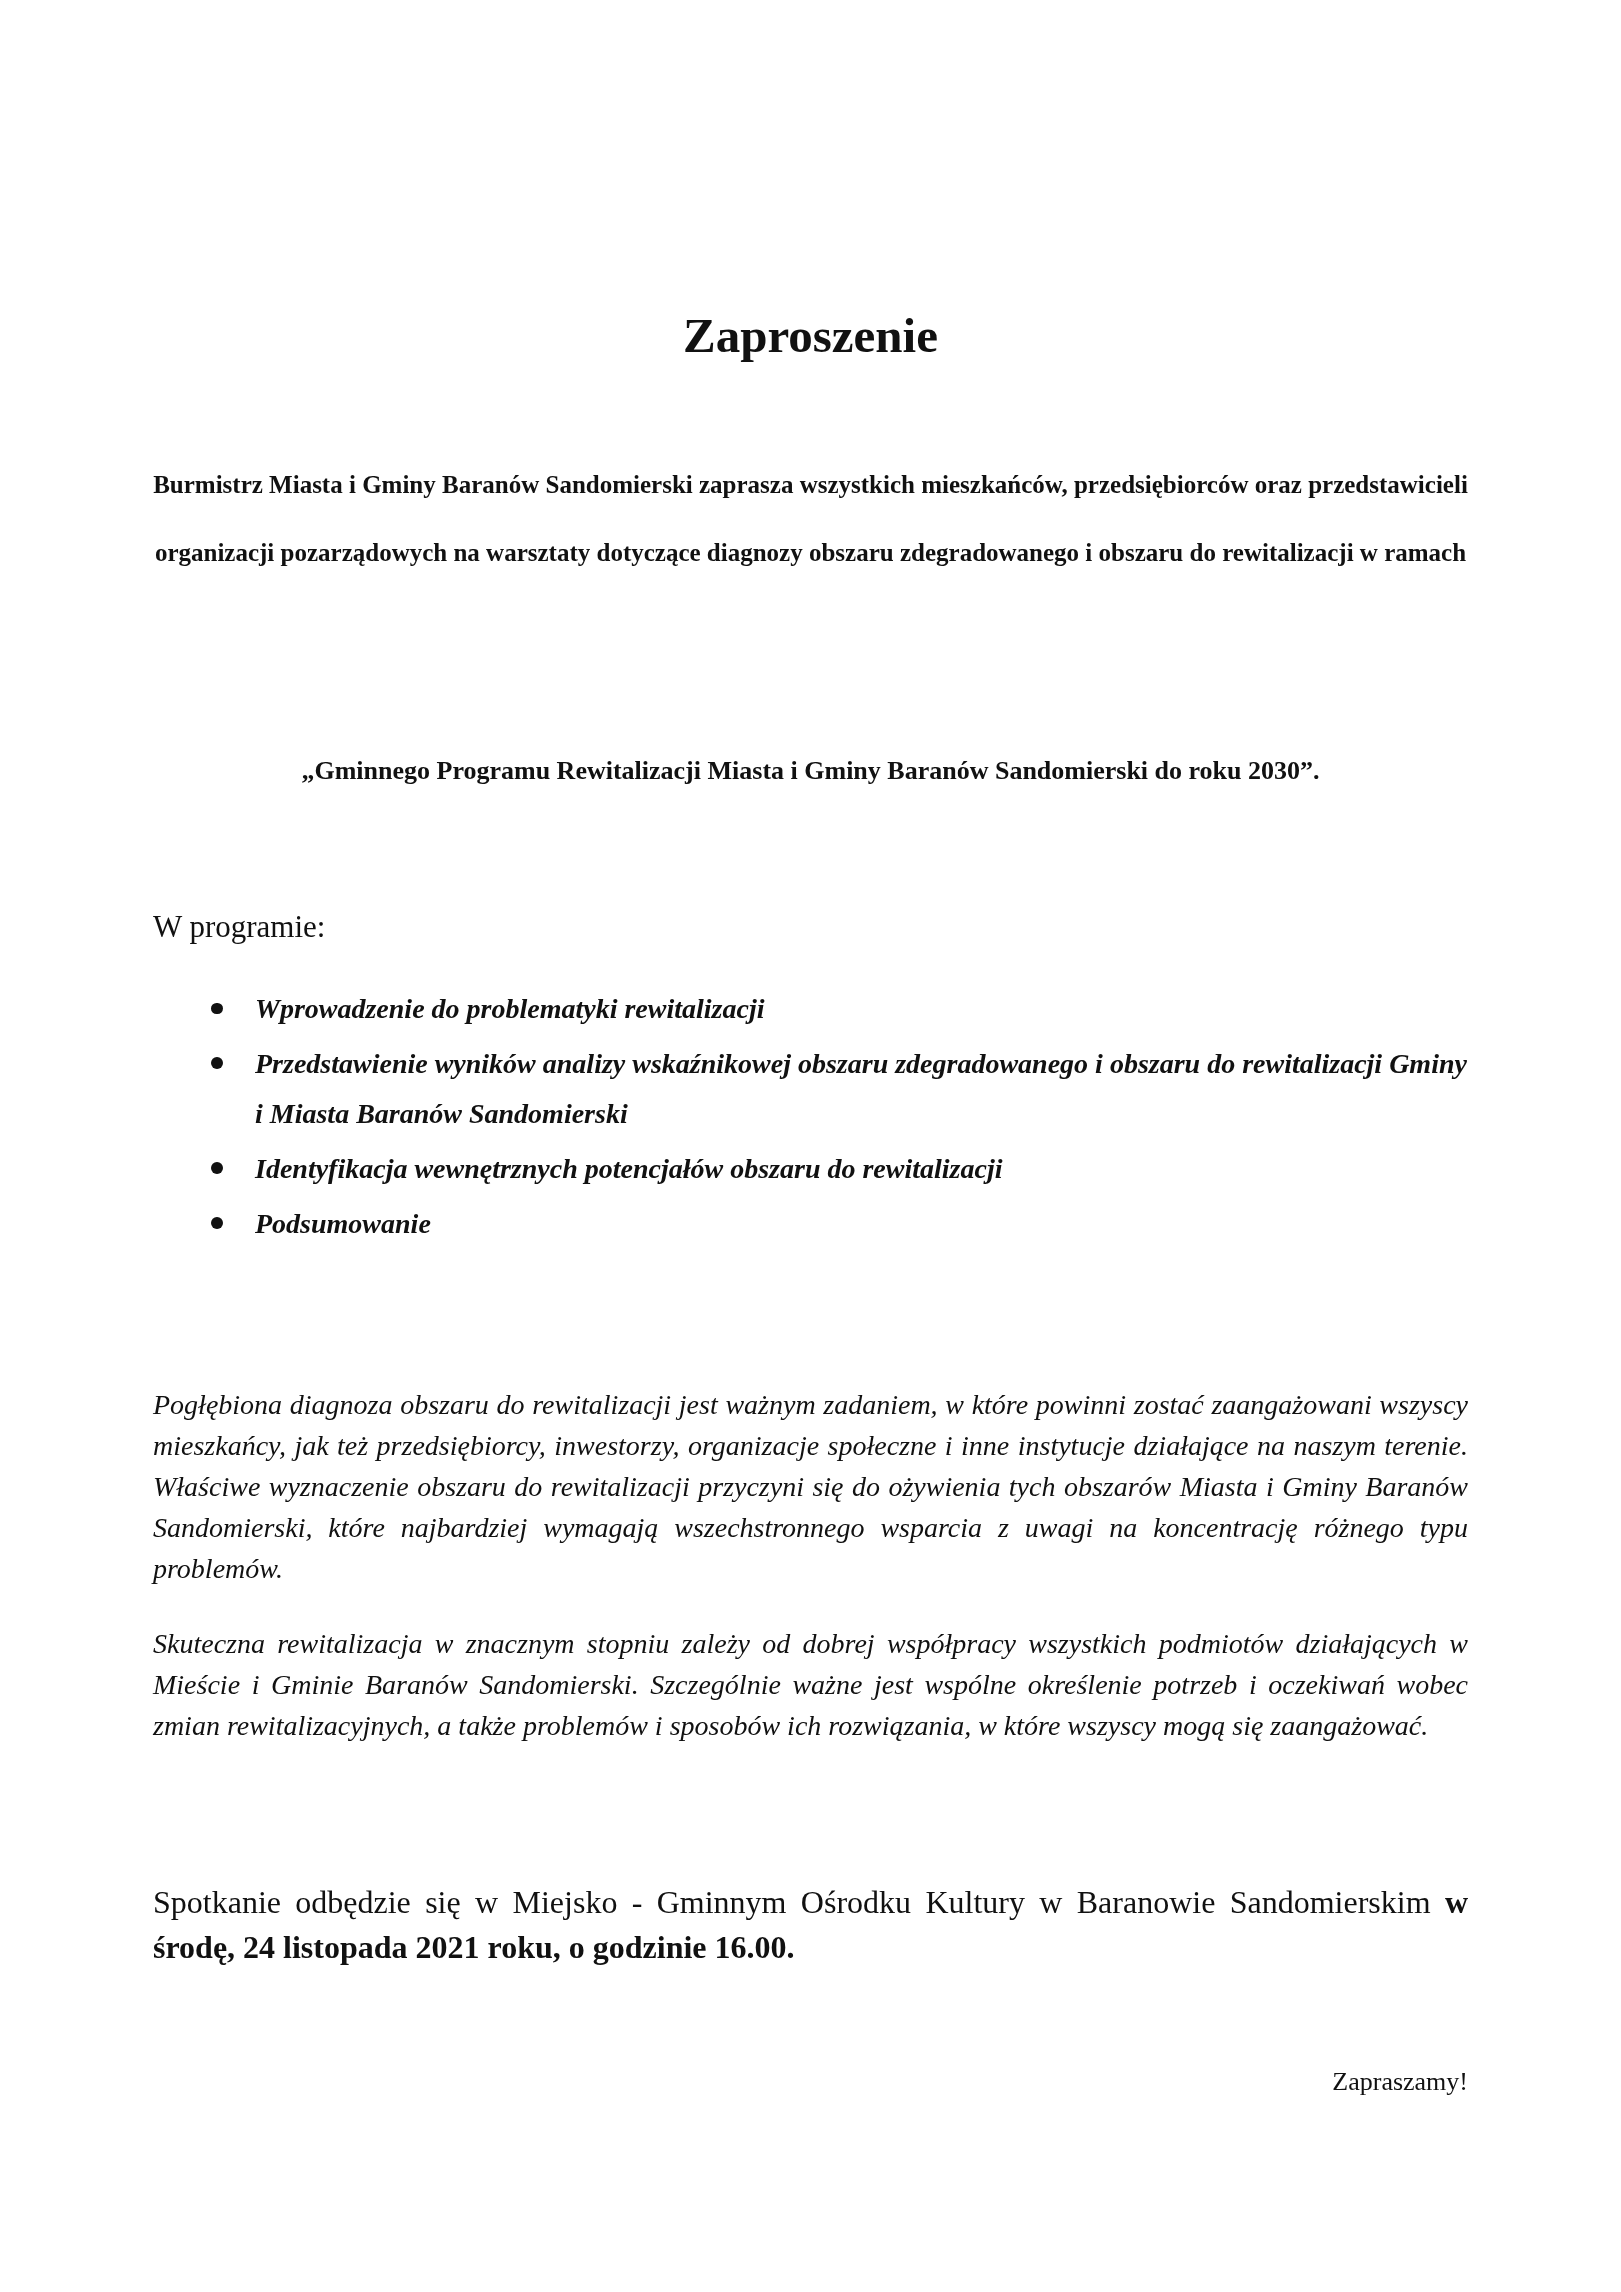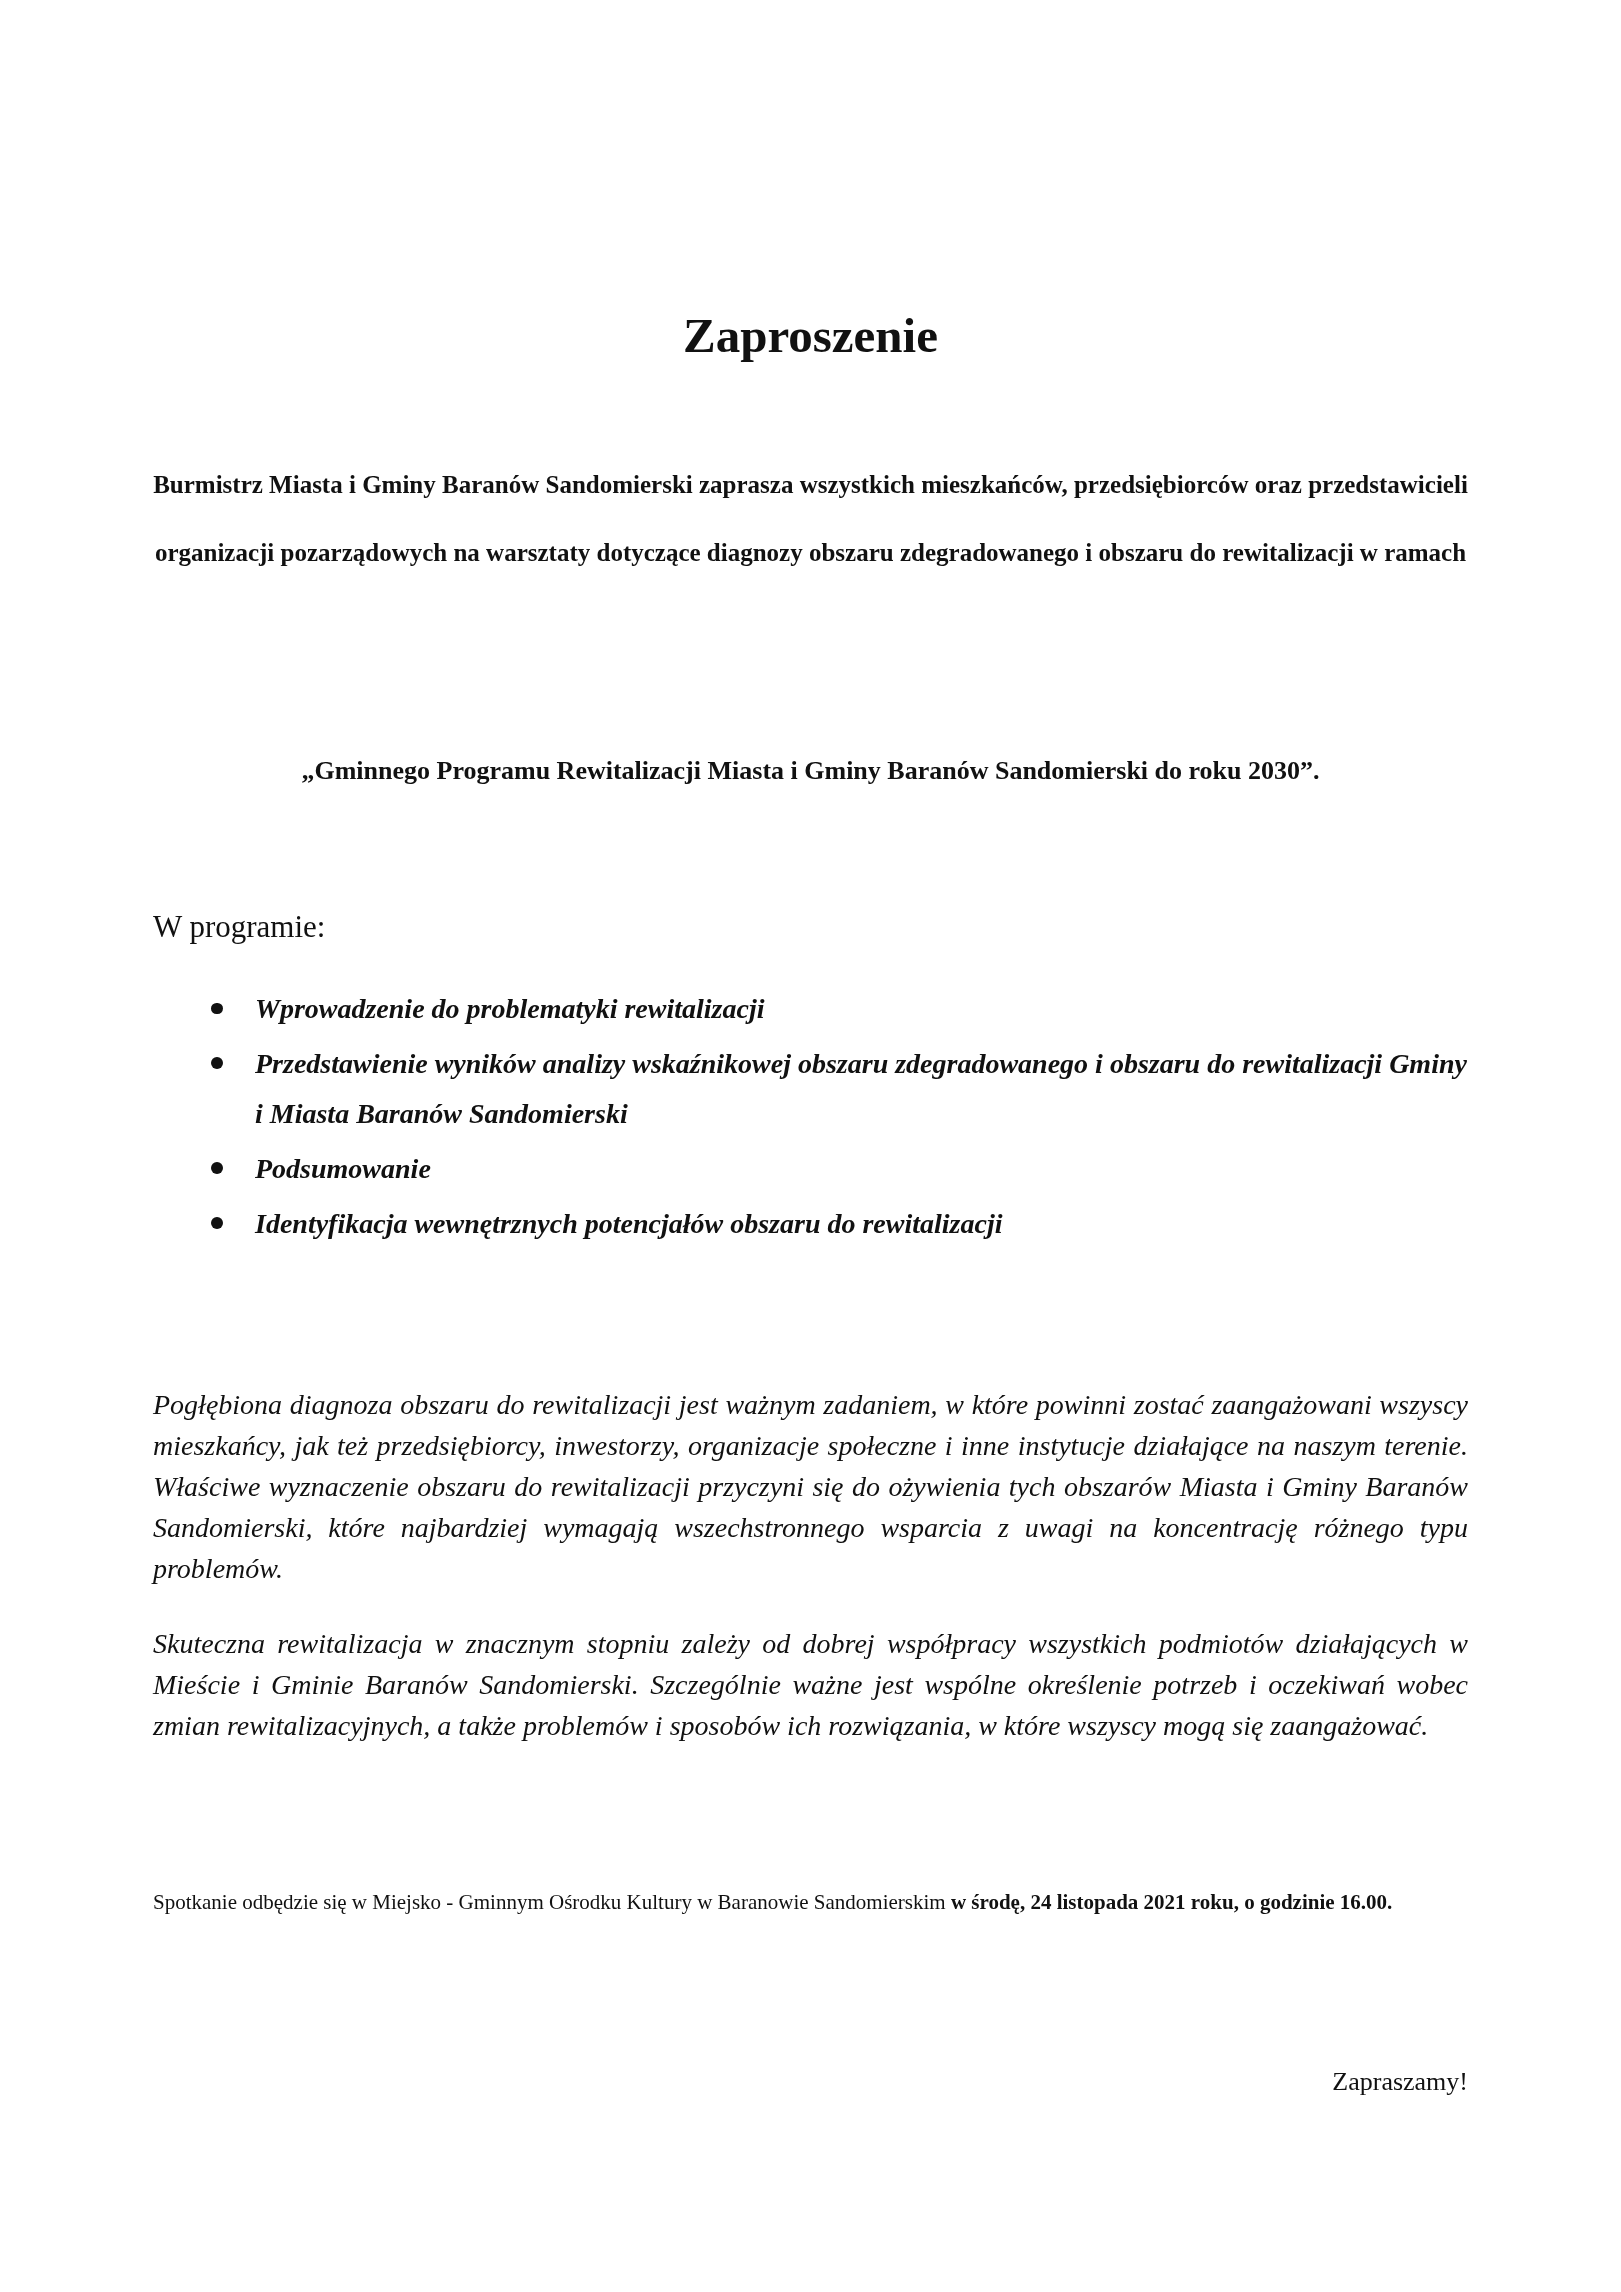--- a/index.html
+++ b/index.html
@@ -100,21 +100,21 @@
       text-align: justify;
       margin: 0;
     }
     .para1 { top: 1384px; }
     .para2 { top: 1623px; }
     .meeting {
       position: absolute;
       top: 1880px;
       left: 0;
       width: 1315px;
-      font-size: 21px;
+      font-size: 32px;
       line-height: 45px;
       text-align: justify;
       margin: 0;
     }
     .meeting strong { font-weight: bold; }
     .closing {
       position: absolute;
       top: 2060px;
       right: 0;
       font-size: 26px;
@@ -140,25 +140,25 @@
     <li>
       <span class="bullet"></span>
       <span>Wprowadzenie do problematyki rewitalizacji</span>
     </li>
     <li>
       <span class="bullet"></span>
       <span>Przedstawienie wyników analizy wskaźnikowej obszaru zdegradowanego i obszaru do rewitalizacji Gminy i Miasta Baranów Sandomierski</span>
     </li>
     <li>
       <span class="bullet"></span>
-      <span>Podsumowanie</span>
+      <span>Identyfikacja wewnętrznych potencjałów obszaru do rewitalizacji</span>
     </li>
     <li>
       <span class="bullet"></span>
-      <span>Identyfikacja wewnętrznych potencjałów obszaru do rewitalizacji</span>
+      <span>Podsumowanie</span>
     </li>
   </ul>
 
   <p class="para para1">Pogłębiona diagnoza obszaru do rewitalizacji jest ważnym zadaniem, w które powinni zostać zaangażowani wszyscy mieszkańcy, jak też przedsiębiorcy, inwestorzy, organizacje społeczne i inne instytucje działające na naszym terenie. Właściwe wyznaczenie obszaru do rewitalizacji przyczyni się do ożywienia tych obszarów Miasta i Gminy Baranów Sandomierski, które najbardziej wymagają wszechstronnego wsparcia z uwagi na koncentrację różnego typu problemów.</p>
 
   <p class="para para2">Skuteczna rewitalizacja w znacznym stopniu zależy od dobrej współpracy wszystkich podmiotów działających w Mieście i Gminie Baranów Sandomierski. Szczególnie ważne jest wspólne określenie potrzeb i oczekiwań wobec zmian rewitalizacyjnych, a także problemów i sposobów ich rozwiązania, w które wszyscy mogą się zaangażować.</p>
 
   <p class="meeting"><span>Spotkanie odbędzie się w Miejsko - Gminnym Ośrodku Kultury w Baranowie Sandomierskim </span><strong>w środę, 24 listopada 2021 roku, o godzinie 16.00.</strong></p>
 
   <p class="closing">Zapraszamy!</p>

